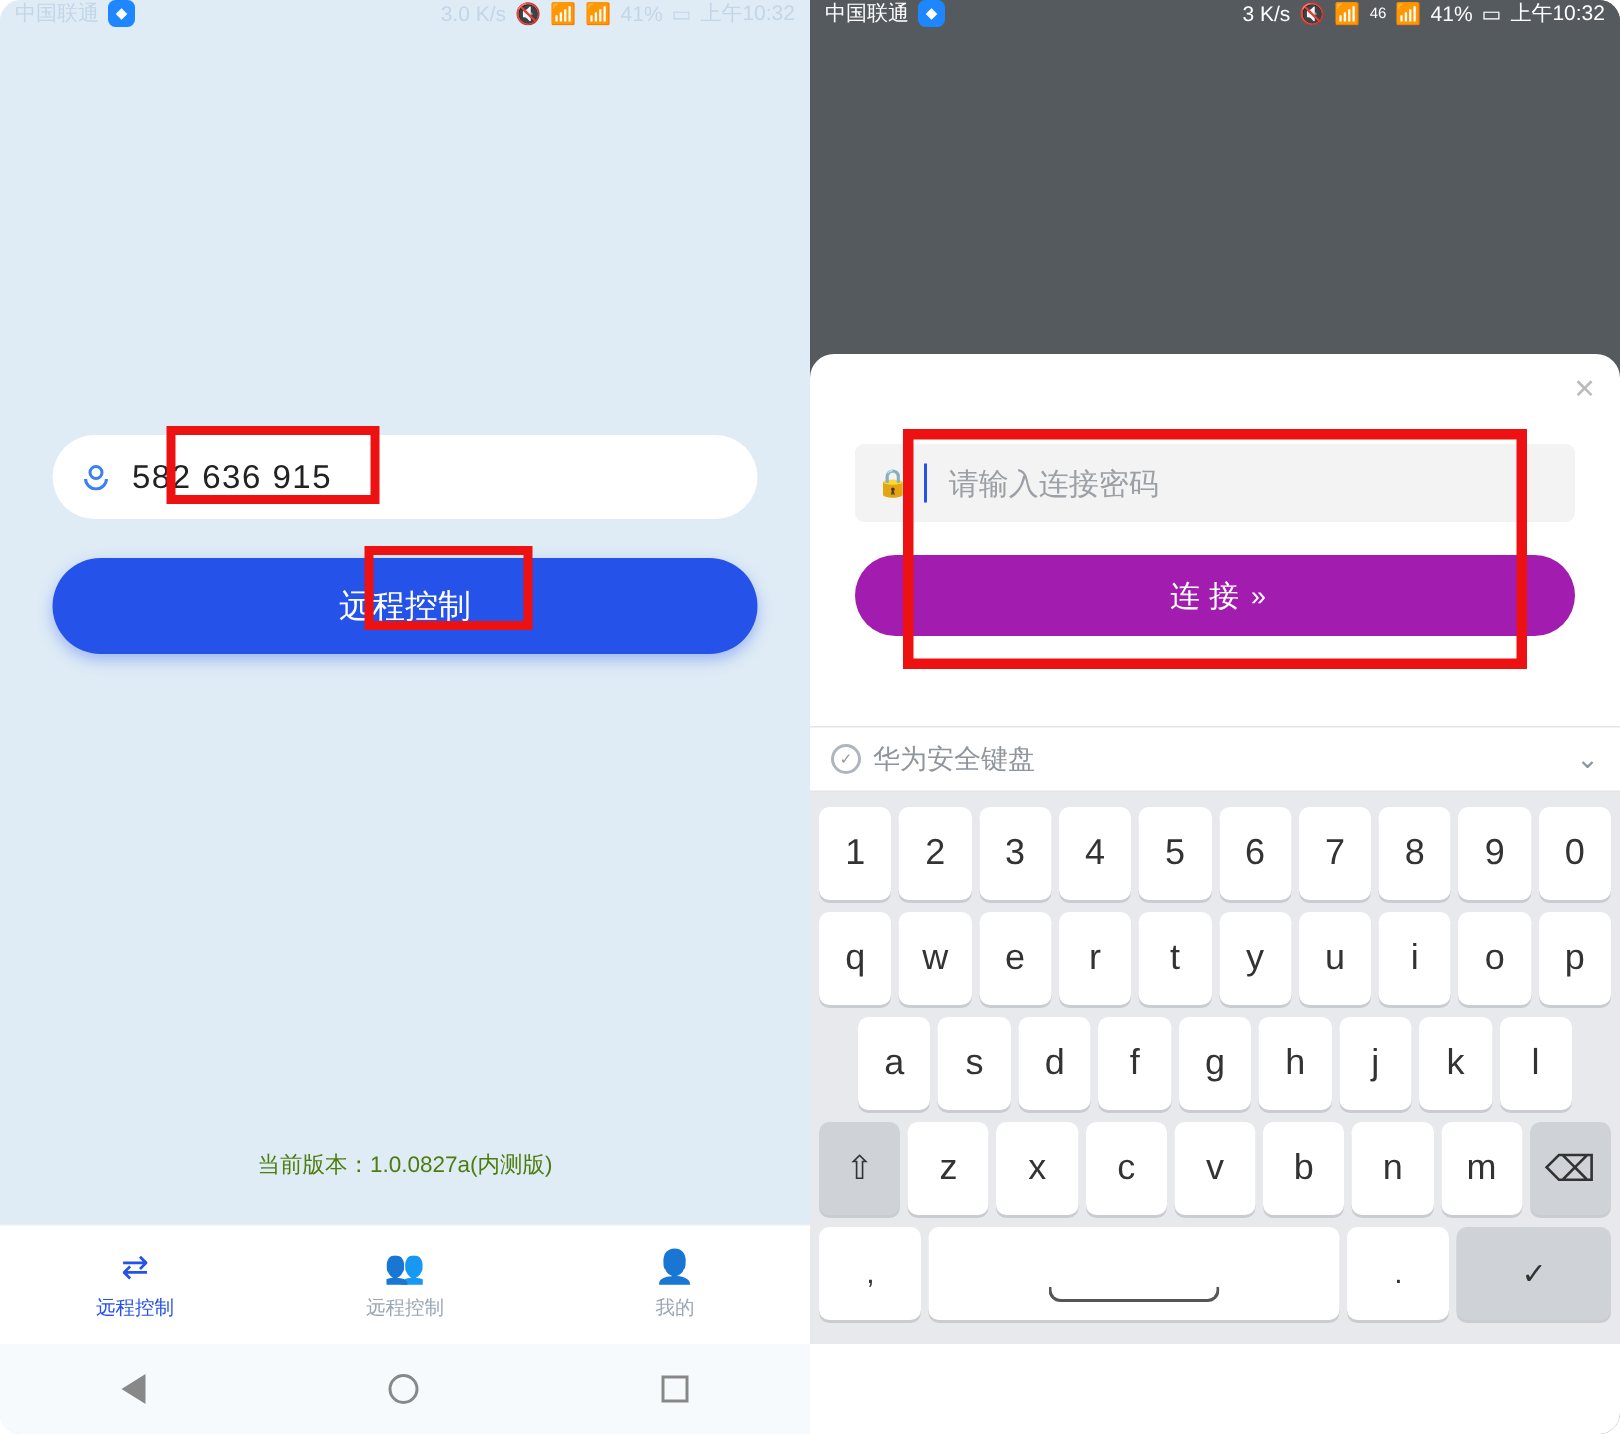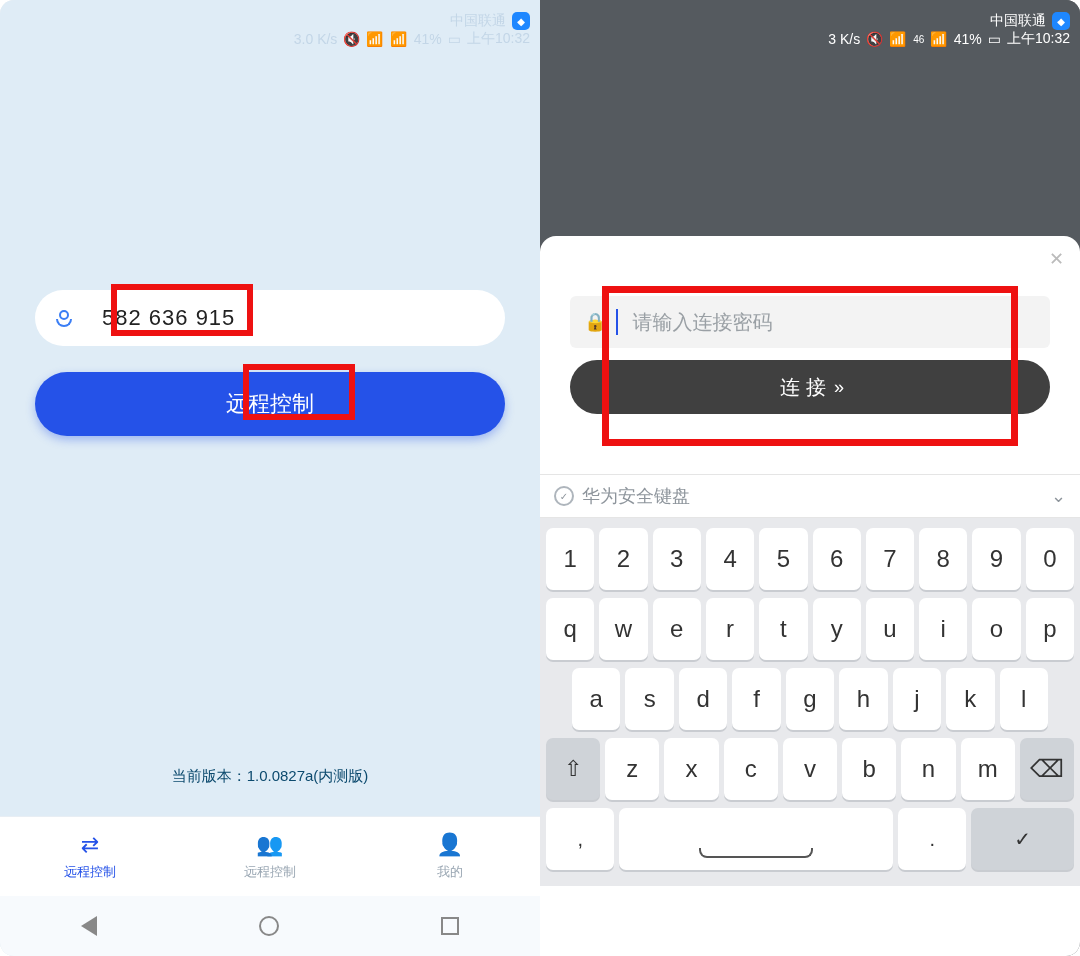--- a/index.html
+++ b/index.html
@@ -23,26 +23,25 @@
     height: 956px;
     position: relative;
     display: flex;
     flex-direction: column;
   }
   
   .pane-left { background: #dfecf6; position: relative; }
   .status-bar {
     height: 30px;
     display: flex;
-    align-items: flex-end;
+    align-items: flex-start;
     justify-content: space-between;
-    padding: 12px 10px;
+    padding: 0 10px;
     font-size: 14px;
     color: #fff;
-    flex-direction: column;
   }
   .status-bar.dim { color: #c3d6e7; }
   .sb-left { display: flex; align-items: center; gap: 6px; }
   .sb-right { display: flex; align-items: center; gap: 6px; font-size: 14px; }
   .shield-blue {
     width: 18px; height: 18px; border-radius: 5px;
     background: #1e87ff;
     display:inline-flex;align-items:center;justify-content:center;
     font-size:10px;color:#fff;
   }
@@ -50,21 +49,21 @@
     flex:1; display:flex; flex-direction:column; align-items:center;
     padding-top: 260px;
   }
   .id-field {
     width: 470px;
     height: 56px;
     background: #fff;
     border-radius: 28px;
     display:flex; align-items:center;
     padding: 0 18px;
-    gap: 27px;
+    gap: 13px;
     position: relative;
   }
   .id-text { font-size: 22px; color:#222; letter-spacing:1px; }
   .user-ico {
     width:22px;height:24px;
     display:flex;flex-direction:column;align-items:center;justify-content:center;
   }
   .user-ico .head{width:10px;height:10px;border:2px solid #3b7ef5;border-radius:50%;}
   .user-ico .body{width:16px;height:8px;border:2px solid #3b7ef5;border-top:none;border-radius:0 0 12px 12px;margin-top:-1px;}
   .red-box {
@@ -75,21 +74,21 @@
     margin-top:26px;
     width: 470px; height:64px;
     background:#2552e8; color:#fff;
     border-radius:32px; font-size:22px;
     display:flex;align-items:center;justify-content:center;
     box-shadow:0 4px 10px rgba(37,82,232,.35);
     position:relative; cursor:pointer;
   }
   .rb-btn { left:208px; top:-8px; width:112px; height:56px; }
   .ver { position:absolute; bottom:170px; left:0; right:0; text-align:center;
-         font-size:15px; color:#0c4a6e; }
+         font-size:15px; color:#4d7c0f; }
   .bottom-nav {
     position:absolute; bottom:60px; left:0; right:0;
     height:80px; background:#fff;
     display:flex; border-top:1px solid #e8eef4;
   }
   .nav-item{flex:1;display:flex;flex-direction:column;align-items:center;justify-content:center;gap:5px;font-size:13px;}
   .nav-item.active{color:#2552e8;}
   .nav-item.inactive{color:#9aa7b3;}
   .nav-ico{font-size:22px;}
   .sys-nav {
@@ -116,21 +115,21 @@
     margin:60px 30px 0; position:relative;
   }
   .pw-field{
     height:52px; background:#f3f3f3; border-radius:6px;
     display:flex;align-items:center;padding:0 14px;gap:10px;
     font-size:20px;color:#9aa0a5;
   }
   .lock-ico{color:#9fb3d6;font-size:18px;}
   .cursor{display:inline-block;width:2px;height:26px;background:#2552e8;margin-right:4px;}
   .connect-btn{
-    margin-top:12px;height:54px;background:#404040;border-radius:27px;
+    margin-top:22px;height:54px;background:#a21caf;border-radius:27px;
     display:flex;align-items:center;justify-content:center;color:#fff;font-size:20px;
     letter-spacing:6px;cursor:pointer;
   }
   .dbl-chev{font-size:18px;letter-spacing:-4px;margin-left:2px;}
   .rb-sheet { left:32px; top:-10px; right:32px; height:160px; border:7px solid #e11; position:absolute; pointer-events:none; }
   .kb-label{
     margin:60px 0 0; height:44px; background:#fff;
     border-top:1px solid #e5e5e5;border-bottom:1px solid #e5e5e5;
     display:flex;align-items:center;justify-content:space-between;
     padding:0 14px;font-size:18px;color:#8e959c;

